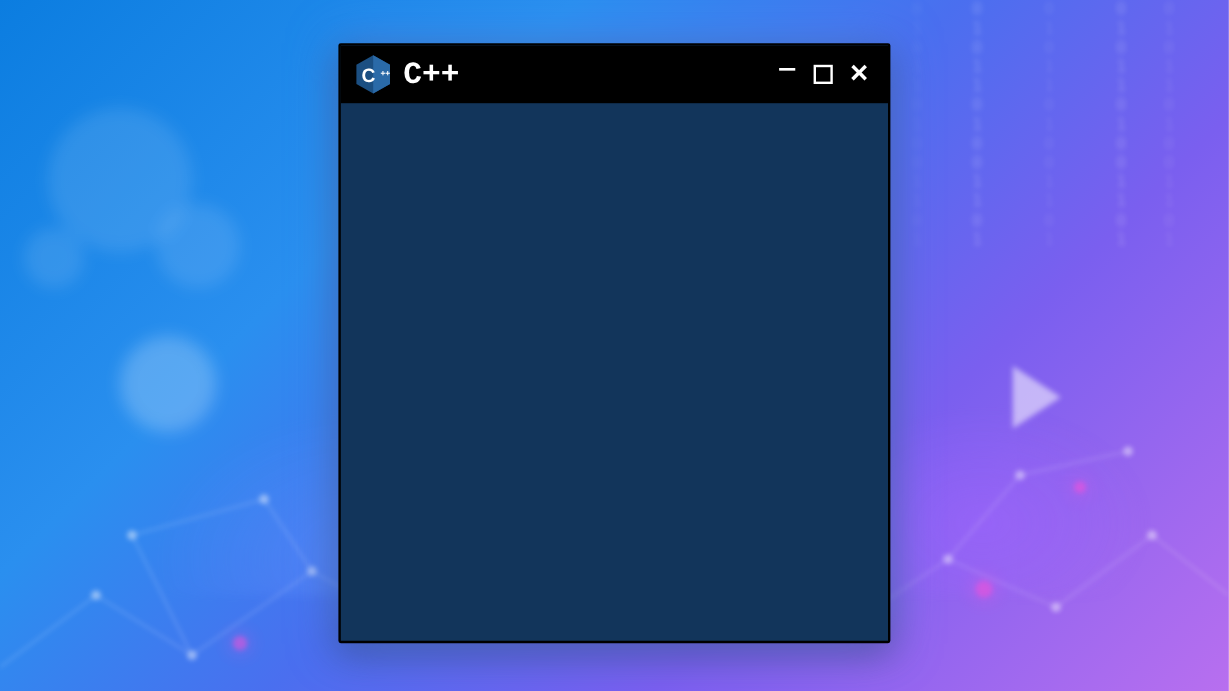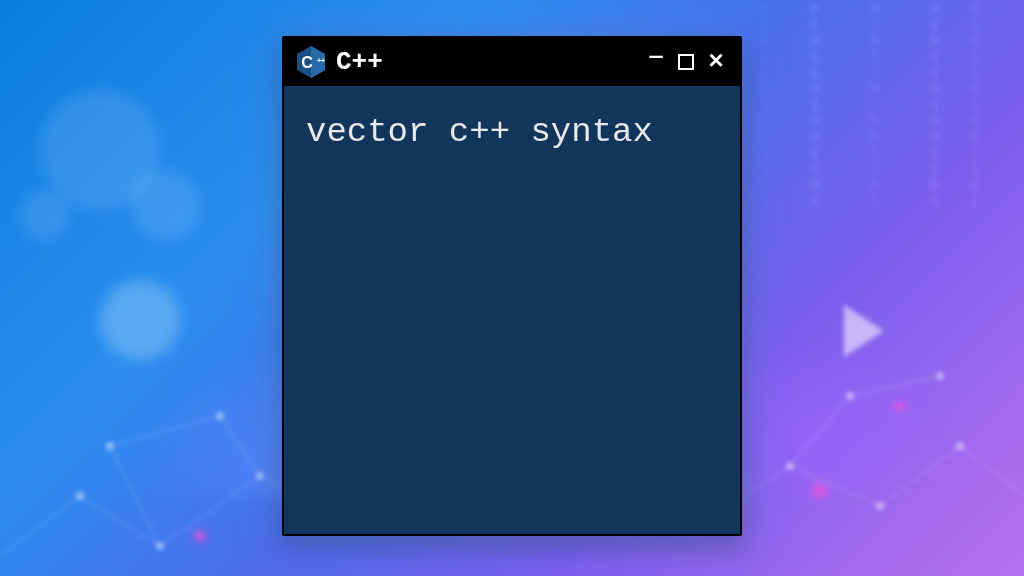--- a/index.html
+++ b/index.html
@@ -279,14 +279,13 @@
         <text x="25" y="18" font-family="Arial" font-size="7" font-weight="bold" fill="#fff">+</text>
       </svg>
     </span>
     <span class="title-text">C++</span>
     <div class="controls">
       <span class="ctrl min">—</span>
       <span class="ctrl max"></span>
       <span class="ctrl close">×</span>
     </div>
   </div>
-  <div class="content">vector c++ syntax</div>
 </div>
 
 </body></html>

